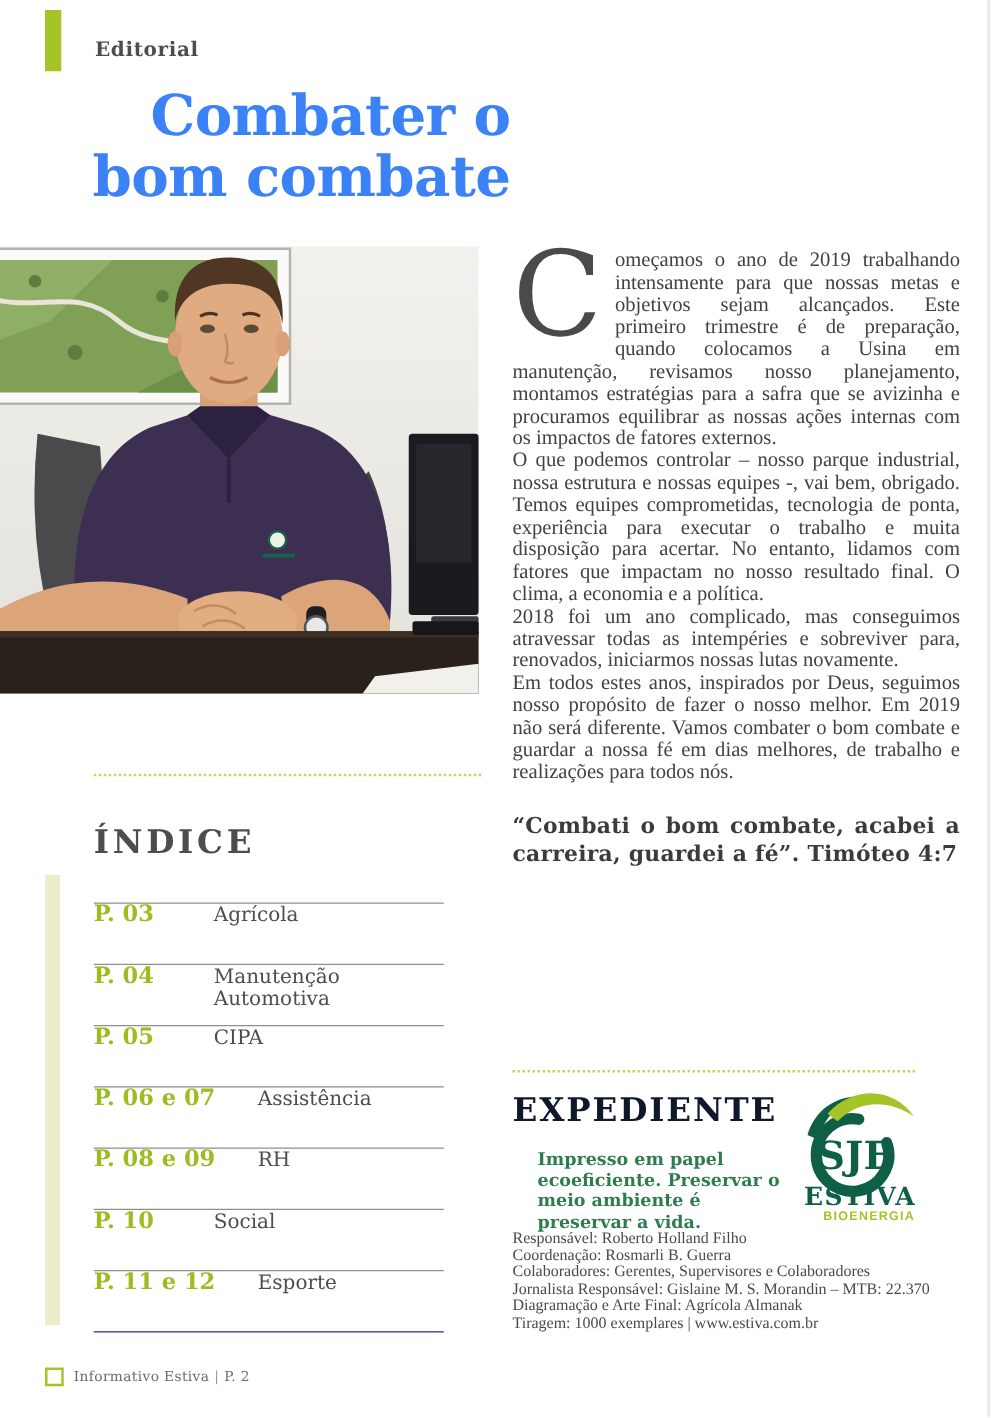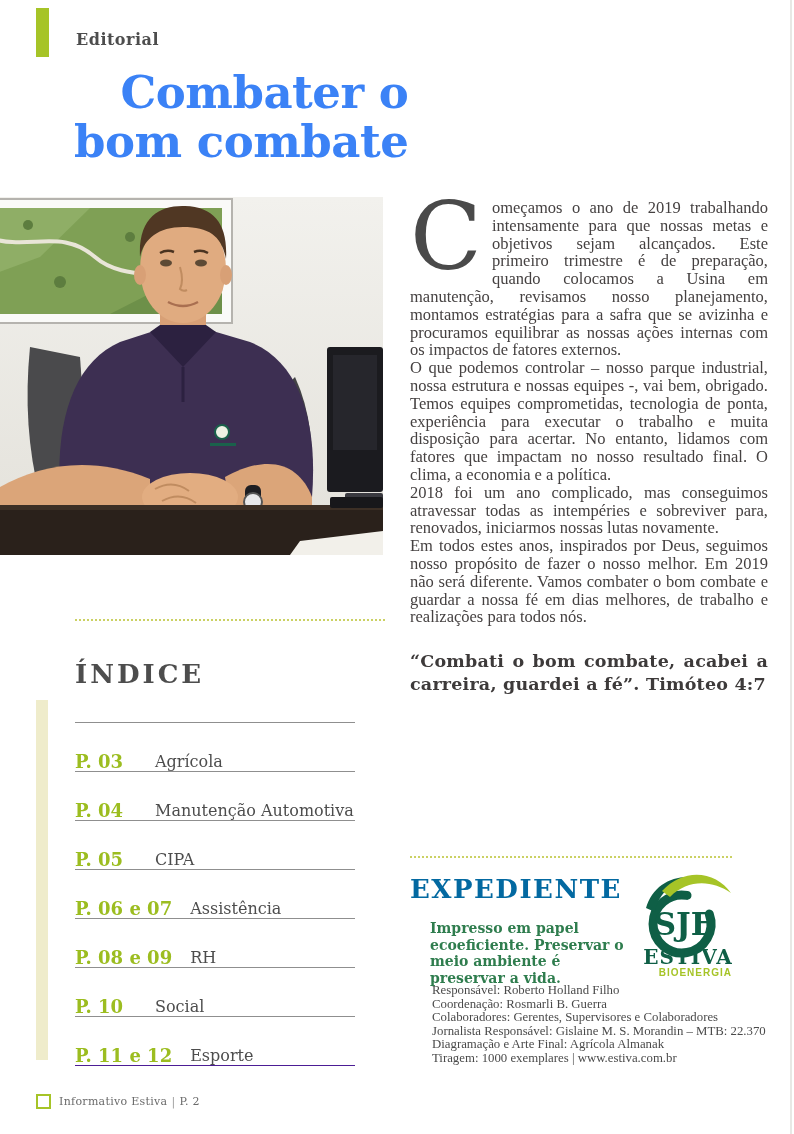--- a/index.html
+++ b/index.html
@@ -33,33 +33,33 @@
   
   .dotted{border-top:2px dotted #cbd163;height:0;}
   .sep-left{left:75px;top:619px;width:310px;}
   .sep-right{left:410px;top:856px;width:322px;}
 
   
   .indice-title{left:75px;top:661px;font:bold 26px/1 "DejaVu Serif",serif;color:#4d4d4d;letter-spacing:3px;}
   .pale-bar{left:36px;top:700px;width:12px;height:360px;background:#efeccb;}
   .indice-list{left:75px;top:722px;width:280px;}
   .indice-row{
-    display:flex;align-items:flex-end;gap:18px;height:48px;
+    display:flex;align-items:flex-start;gap:34px;height:48px;
     border-top:1px solid #8f8f8f;
   }
   .indice-row:last-child{border-bottom:1px solid #4c1d95;}
   .indice-page{min-width:62px;font:bold 18px/1 "DejaVu Serif",serif;color:#9cbd20;white-space:nowrap;}
   .indice-label{font:16px/1.1 "DejaVu Serif",serif;color:#4d4d4d;}
 
   
-  .exp-title{left:410px;top:876px;font:bold 26px/1 "DejaVu Serif",serif;color:#0369a1;letter-spacing:1.5px;}
+  .exp-title{left:410px;top:876px;font:bold 26px/1 "DejaVu Serif",serif;color:#0f172a;letter-spacing:1.5px;}
   .eco-note{left:410px;top:920px;width:205px;font:bold 14px/16.5px "DejaVu Serif",serif;color:#2f7d4e;margin-left:20px;}
   .logo{left:632px;top:872px;width:112px;height:108px;}
   .credits{left:410px;top:984px;width:360px;font:12.8px/13.6px "Liberation Serif",serif;color:#4a4a4a;}
-  .credits div{white-space:nowrap;margin-left:22px;}
+  .credits div{white-space:nowrap;}
 
   
   .footer-square{left:36px;top:1094px;width:11px;height:11px;border:2px solid #a6c427;background:#fff;}
   .footer-text{left:59px;top:1095px;font:11px/13px "DejaVu Serif",serif;color:#6a6a6a;letter-spacing:.3px;}
   .footer-text .sep{color:#9a9a9a;padding:0 4px;}
 
   .page-edge{left:790px;top:0;width:2px;height:1134px;background:#e8e8e5;}
 </style>
 </head>
 <body>

